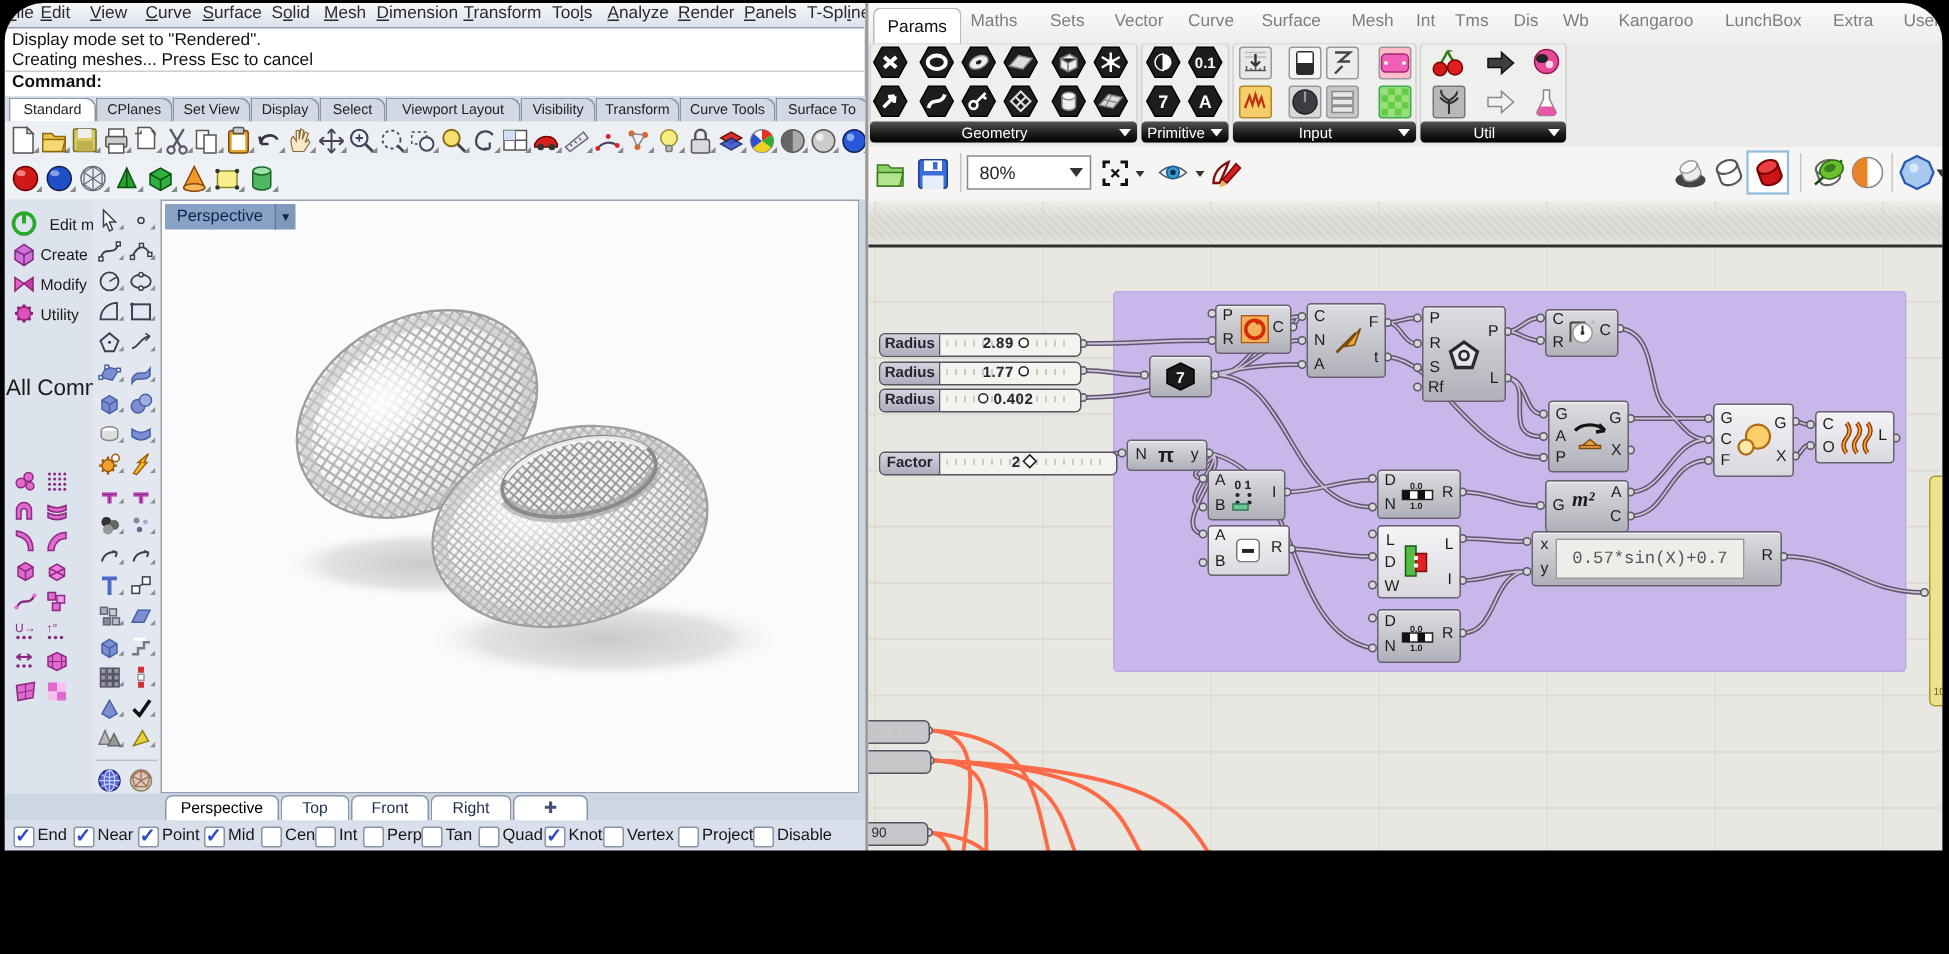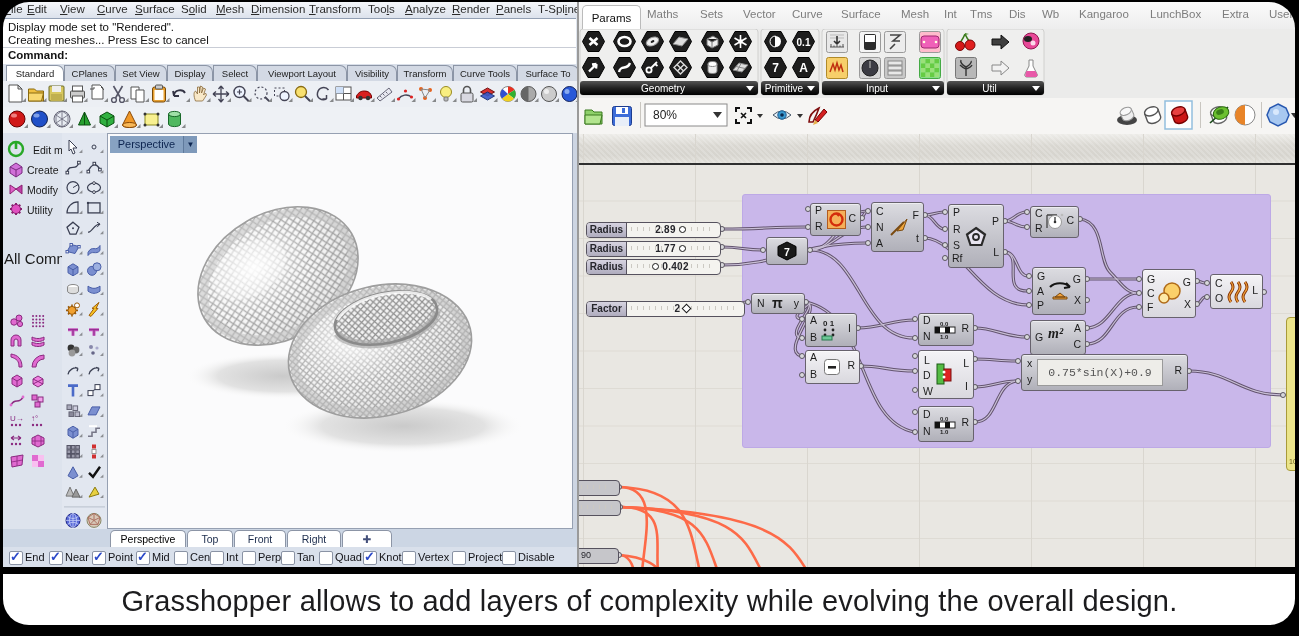--- a/index.html
+++ b/index.html
@@ -1353,21 +1353,21 @@
             <rect x="11" y="7" width="5" height="6" fill="#111"></rect>
             <text x="6" y="19" font-size="6" font-weight="bold" fill="#222" font-family="Liberation Sans">1.0</text>
           </svg>
       </div>
 
       <div class="gc" style="left:443px;top:220px;width:165px;height:35px;">
         <i style="left:5px;top:2px;">x</i>
           <i style="left:5px;top:18px;">y</i>
           <i style="right:5px;top:9px;">R</i>
         <div class="abs" style="left:15px;top:4px;width:124px;height:25px;background:#eeede9;border:1px solid #9a9a9a;
-          font-family:'Liberation Mono',monospace;font-size:11.5px;color:#555;line-height:25px;text-align:center;">0.75*sin(X)+0.9</div>
+          font-family:'Liberation Mono',monospace;font-size:11.5px;color:#555;line-height:25px;text-align:center;">0.57*sin(X)+0.7</div>
       </div>
 
       <div class="gc gcw" style="left:564px;top:135px;width:52px;height:47px;">
         <i style="left:4px;top:3px;">G</i>
           <i style="left:4px;top:17px;">C</i>
           <i style="left:4px;top:31px;">F</i>
         <i style="right:4px;top:6px;">G</i>
           <i style="right:4px;top:28px;">X</i>
         <svg width="24" height="24" style="position:absolute;left:15px;top:12px;">
             <circle cx="14" cy="9" r="8" fill="#fbd06a" stroke="#b06a18" stroke-width="1.5"></circle>
@@ -1383,17 +1383,14 @@
             <path d="M5 2 q4 5 0 10 q-4 5 0 10 M12 2 q4 5 0 10 q-4 5 0 10 M19 2 q4 5 0 10 q-4 5 0 10" stroke="#8a3808" stroke-width="3" fill="none"></path>
             <path d="M5 2 q4 5 0 10 q-4 5 0 10 M12 2 q4 5 0 10 q-4 5 0 10 M19 2 q4 5 0 10 q-4 5 0 10" stroke="#f3a33c" stroke-width="1.2" fill="none"></path>
           </svg>
       </div>
       <div id="ypanel">
           <div class="abs" style="left:2px;top:140px;">10</div>
         </div>
     </div>
   </div>
   <div id="sepband"></div>
-  <div id="caption">
-      <div>Grasshopper allows to add layers of complexity while evolving the overall design.</div>
-    </div>
   <div id="mask"></div>
 </div>
 
 </body></html>

